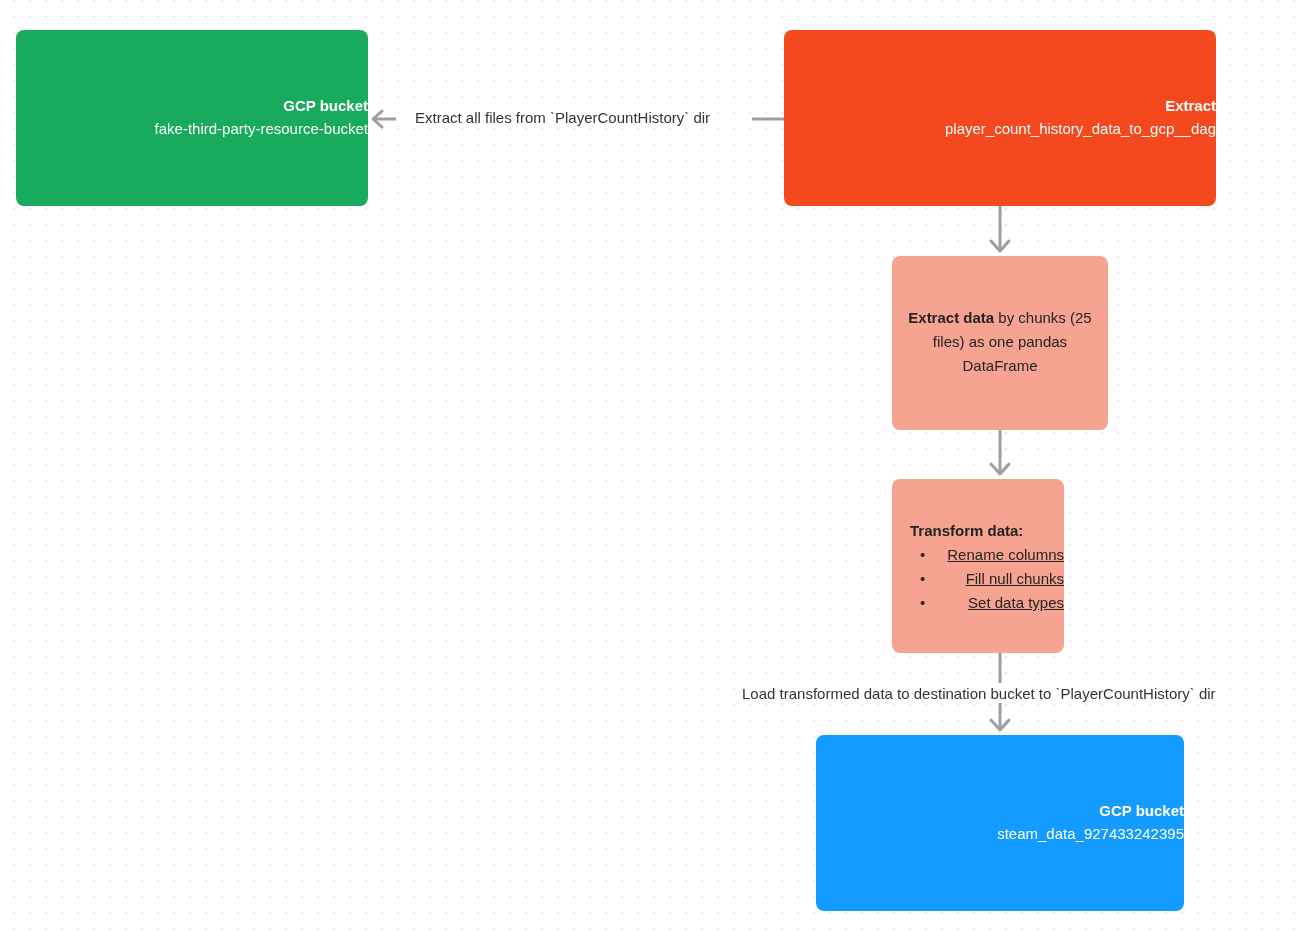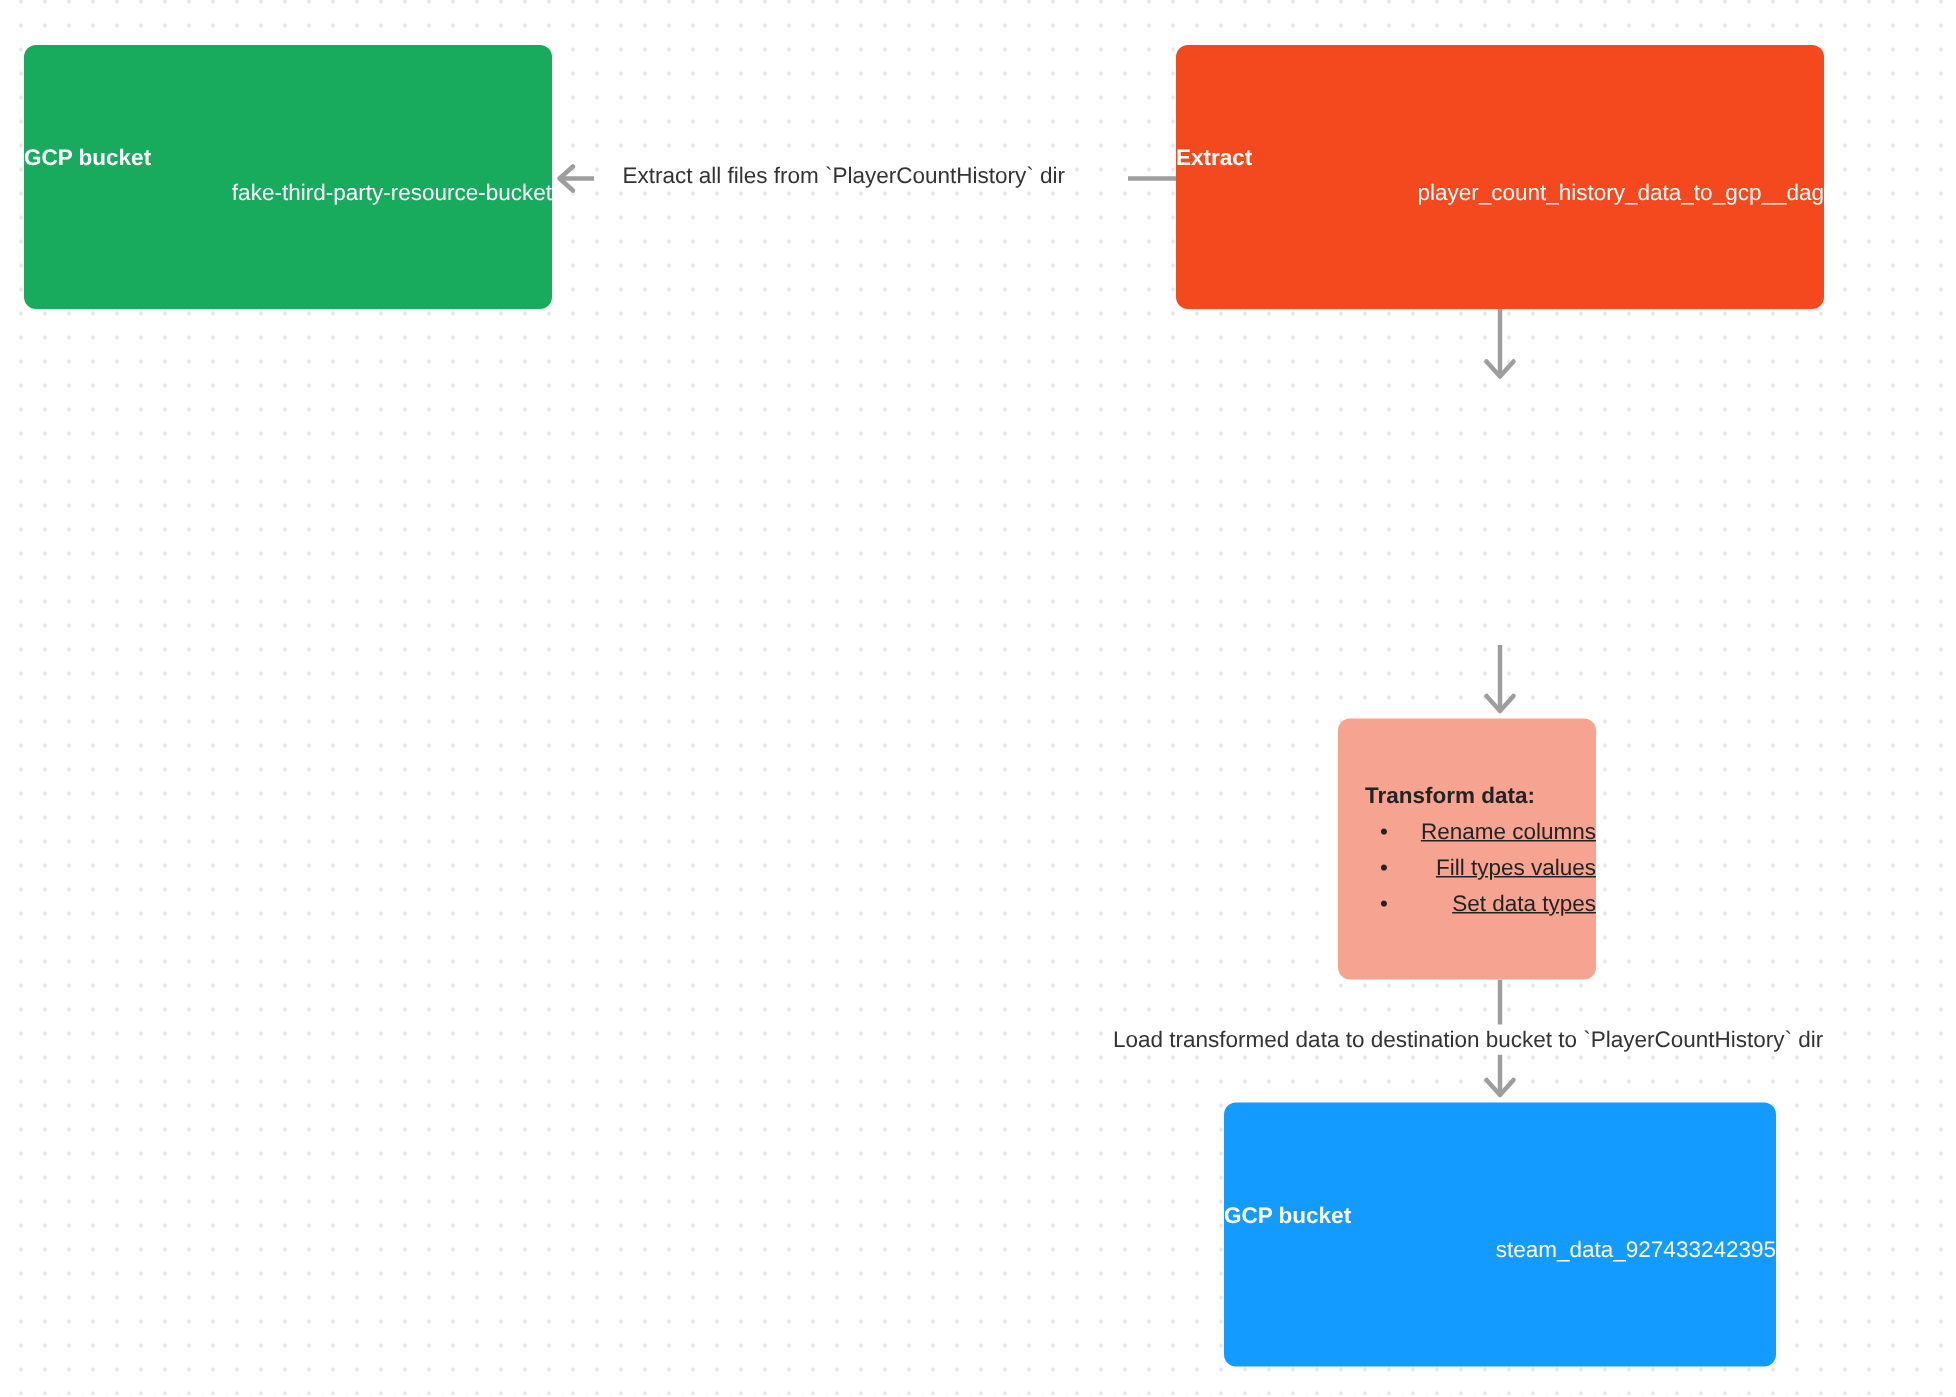--- a/index.html
+++ b/index.html
@@ -46,21 +46,21 @@
     display: flex;
     flex-direction: column;
     justify-content: center;
     z-index: 2;
   }
 
   .node-title {
     font-weight: bold;
     font-size: 15px;
     line-height: 22px;
-    text-align: left;
+    text-align: right;
   }
   .node-sub {
     font-size: 15px;
     line-height: 24px;
     text-align: right;
   }
 
   
   #node-source-bucket {
     left: 16px;  top: 30px;  width: 352px; height: 176px;
@@ -197,26 +197,31 @@
   <div class="node" id="node-source-bucket">
     <div class="node-title">GCP bucket</div>
     <div class="node-sub">fake-third-party-resource-bucket</div>
   </div>
 
   <div class="node" id="node-airflow">
     <div class="node-title">Extract</div>
     <div class="node-sub">player_count_history_data_to_gcp__dag</div>
   </div>
 
+  <div class="node" id="node-extract">
+    <div class="box-text">
+      <b>Extract data</b><span> by chunks (25 files) as one pandas DataFrame</span>
+    </div>
+  </div>
 
   <div class="node" id="node-transform">
     <div class="tf-title">Transform data:</div>
     <ul class="tf-list">
       <li>Rename columns</li>
-      <li>Fill types values</li>
+      <li>Fill null chunks</li>
       <li>Set data types</li>
     </ul>
   </div>
 
   <div class="node" id="node-dest-bucket">
     <div class="node-title">GCP bucket</div>
     <div class="node-sub">steam_data_927433242395</div>
   </div>
 
 </div>

